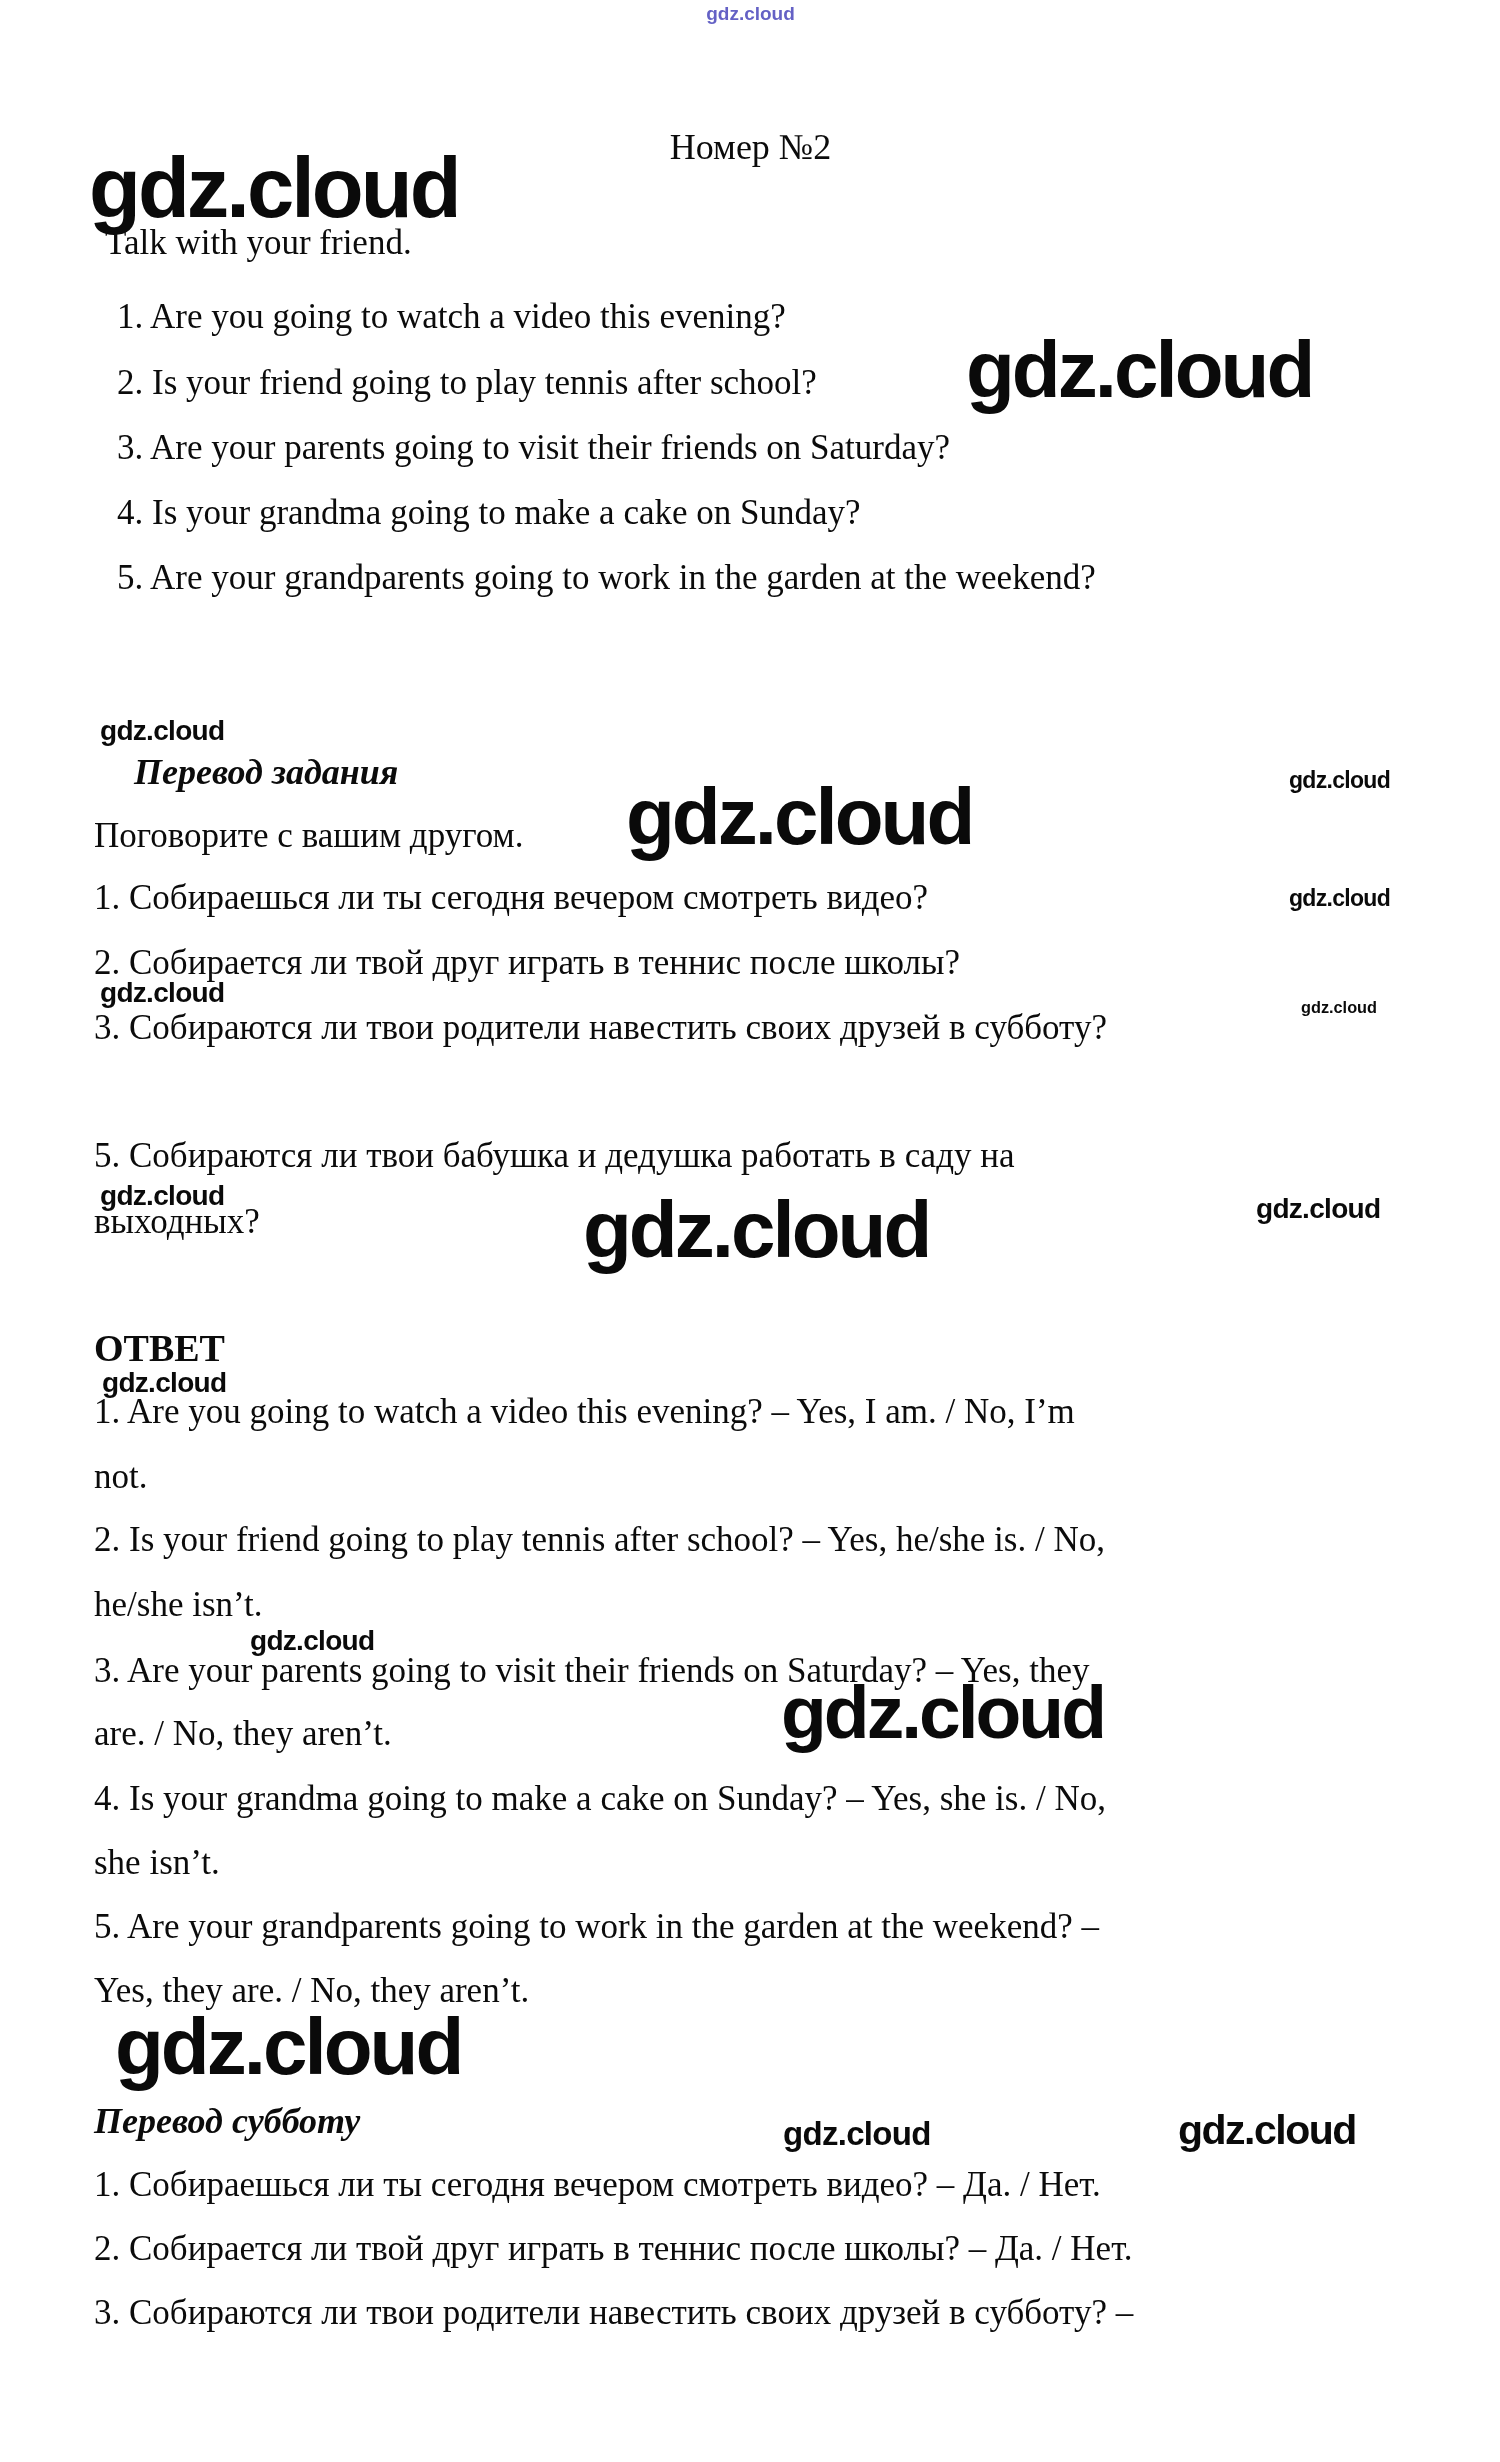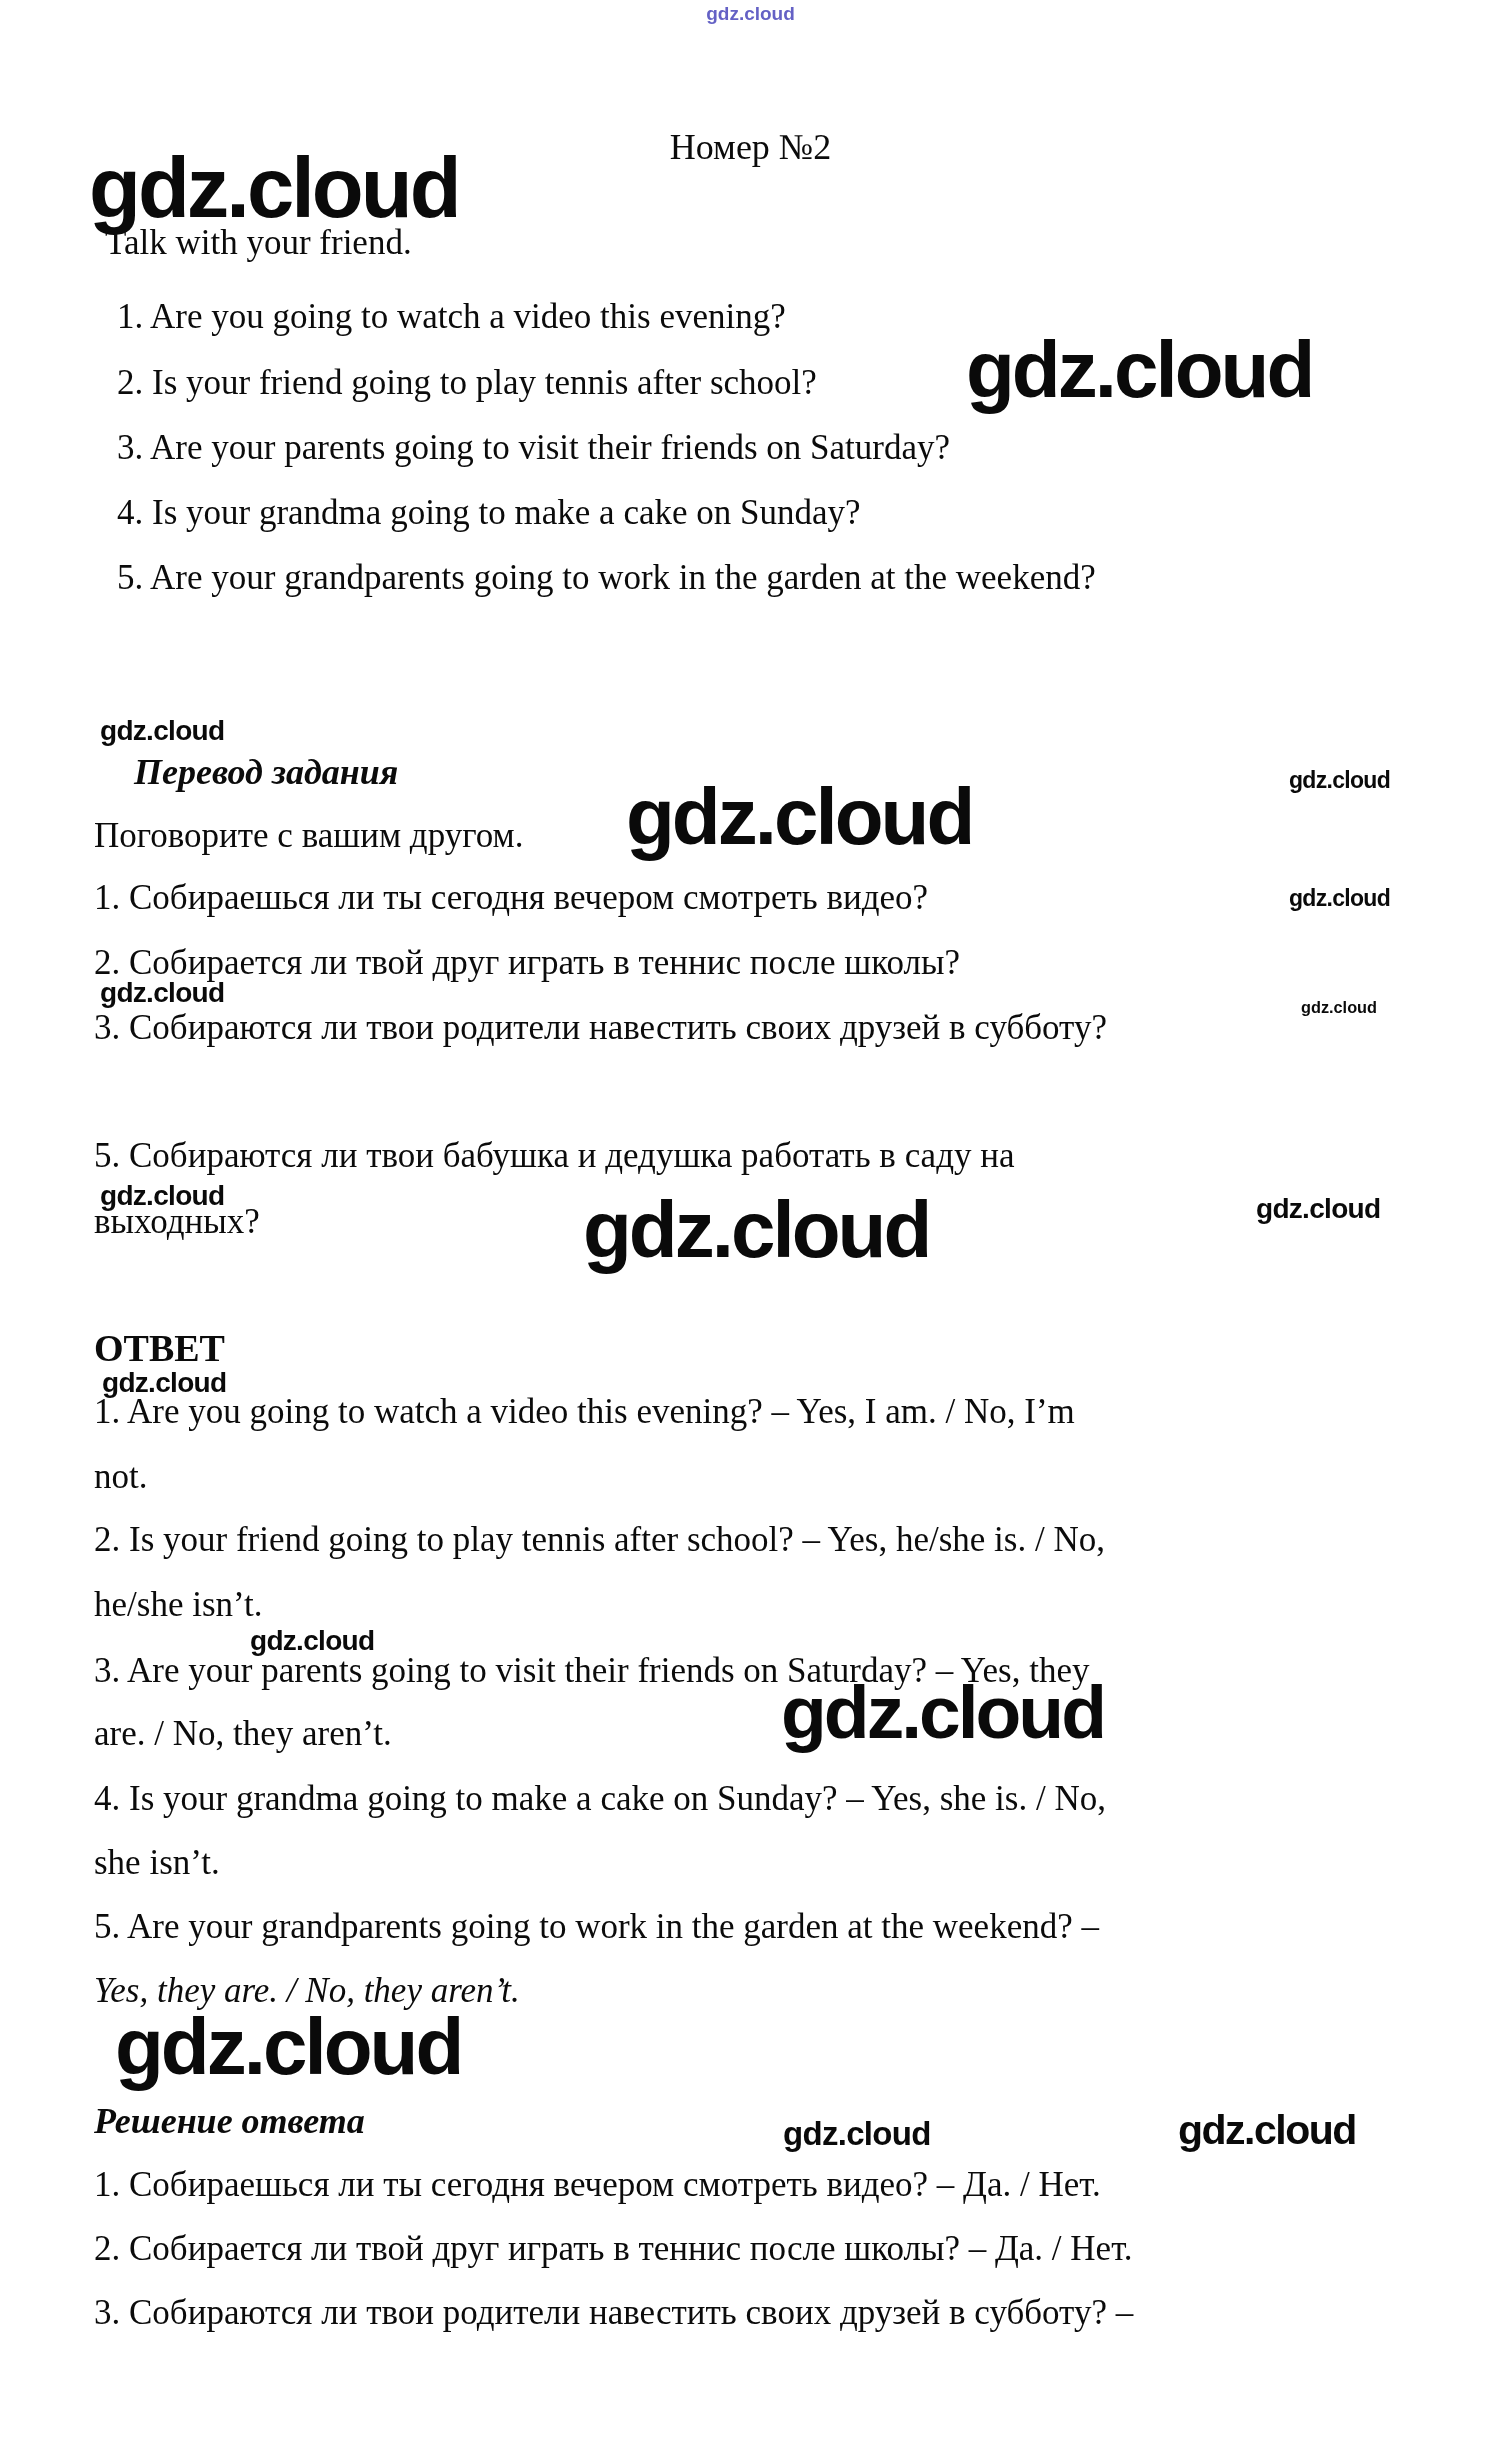--- a/index.html
+++ b/index.html
@@ -92,24 +92,24 @@
   <div class="ln" style="top:1457px; left:94px;">not.</div>
   <div class="ln" style="top:1520px; left:94px;">2. Is your friend going to play tennis after school? – Yes, he/she is. / No,</div>
   <div class="ln" style="top:1585px; left:94px;">he/she isn’t.</div>
   <div class="wm wm-sm" style="top:1625px; left:250px;">gdz.cloud</div>
   <div class="ln" style="top:1651px; left:94px;">3. Are your parents going to visit their friends on Saturday? – Yes, they</div>
   <div class="ln" style="top:1714px; left:94px;">are. / No, they aren’t.</div>
   <div class="wm wm-xl" style="top:1675px; left:781px; font-size:75px;">gdz.cloud</div>
   <div class="ln" style="top:1779px; left:94px;">4. Is your grandma going to make a cake on Sunday? – Yes, she is. / No,</div>
   <div class="ln" style="top:1843px; left:94px;">she isn’t.</div>
   <div class="ln" style="top:1907px; left:94px;">5. Are your grandparents going to work in the garden at the weekend? –</div>
-  <div class="ln" style="top:1971px; left:94px;font-style:italic;">Yes, they are. / No, they aren’t.</div>
+  <div class="ln" style="top:1971px; left:94px;">Yes, they are. / No, they aren’t.</div>
 
   <div class="wm wm-xl" style="top:2007px; left:115px;">gdz.cloud</div>
-  <div class="ln boldital" style="top:2101px; left:94px; font-size:36px;">Решение ответа</div>
+  <div class="ln boldital" style="top:2101px; left:94px; font-size:36px;">Перевод субботу</div>
   <div class="wm wm-md" style="top:2115px; left:783px;">gdz.cloud</div>
   <div class="wm wm-lg" style="top:2107px; left:1178px;">gdz.cloud</div>
   <div class="ln" style="top:2165px; left:94px;">1. Собираешься ли ты сегодня вечером смотреть видео? – Да. / Нет.</div>
   <div class="ln" style="top:2229px; left:94px;">2. Собирается ли твой друг играть в теннис после школы? – Да. / Нет.</div>
   <div class="ln" style="top:2293px; left:94px;">3. Собираются ли твои родители навестить своих друзей в субботу? –</div>
 
 </div>
 
 
 </body></html>

